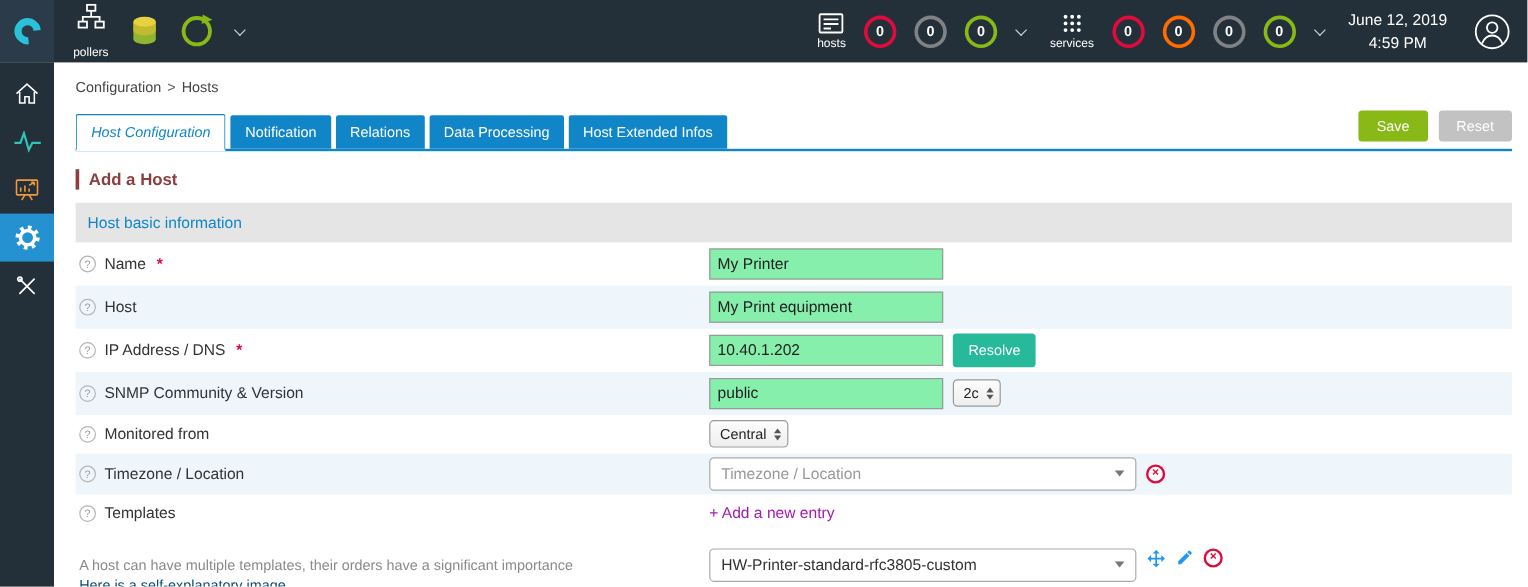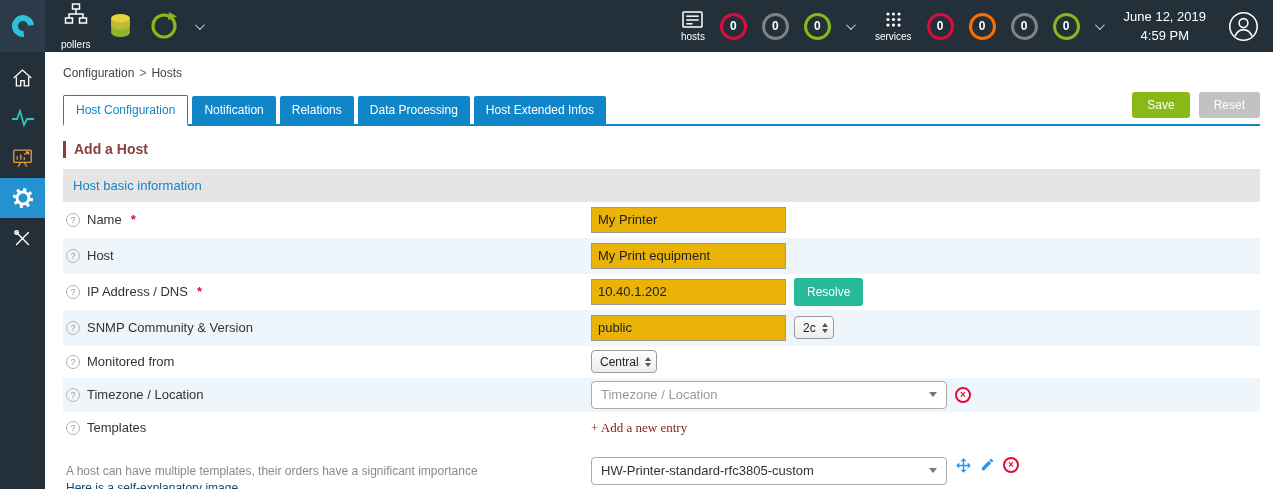--- a/index.html
+++ b/index.html
@@ -30,50 +30,50 @@
   .side-item.active { background:#2492d0; }
 
   .content { flex:1; padding:0 13px 0 18px; overflow:hidden; }
   .breadcrumb { padding-top:14px; font-size:12px; color:#444; }
   .breadcrumb .bc-link { cursor:pointer; }
   .bc-sep { margin:0 5px; color:#666; }
 
   
   .tabs-row { margin-top:12px; display:flex; align-items:flex-end; border-bottom:2px solid #1086c8; }
   .tab { background:#1086c8; color:#fff; font-size:12px; padding:7px 12px; margin-right:4px; border-radius:2px 2px 0 0; cursor:pointer; white-space:nowrap; }
-  .tab.active { background:#fff; color:#1086c8; border:1px solid #1086c8; border-bottom:2px solid #fff; margin-bottom:-2px; }
+  .tab.active { background:#fff; color:#1086c8; border:1px solid #1086c8; border-bottom:2px solid #fff; margin-bottom:-2px;font-style:italic; }
   .tab-actions { margin-left:auto; display:flex; gap:9px; padding-bottom:6px; }
   .btn { border:none; border-radius:3px; color:#fff; font-size:12px; padding:6px 15px; cursor:pointer; font-family:inherit; }
   .btn-save { background:#88b917; } .btn-reset { background:#c2c2c2; }
 
   
   .page-title { margin:15px 0 11px; font-size:14px; font-weight:bold; color:#8b3e3e; border-left:3px solid #8b3e3e; padding-left:8px; line-height:1.2; }
   .section-bar { background:#e5e5e5; color:#1086c8; font-size:13px; padding:9px 10px; }
 
   
   .frow { display:flex; align-items:center; min-height:36px; font-size:13px; }
   .frow.alt { background:#eef6fb; }
   .frow.h32 { min-height:32px; } .frow.h34 { min-height:34px; }
   .flabel { width:528px; flex:none; display:flex; align-items:center; gap:7px; padding-left:3px; }
   .fvalue { flex:1; display:flex; align-items:center; gap:8px; }
   .qicon { width:14px; height:14px; border-radius:50%; border:1px solid #b5b5b5; color:#9a9a9a; font-size:9px; display:inline-flex; align-items:center; justify-content:center; flex:none; cursor:pointer; }
   .req { color:#e00b3d; font-weight:bold; margin-left:2px; }
-  .tinput { width:195px; height:26px; border:1px solid #999; padding:2px 6px; font-size:13px; font-family:inherit; background:#eab308; color:#222; }
+  .tinput { width:195px; height:26px; border:1px solid #999; padding:2px 6px; font-size:13px; font-family:inherit; background:#86efac; color:#222; }
   .btn-resolve { background:#26b99a; color:#fff; border:none; border-radius:3px; padding:7px 13px; font-size:12px; cursor:pointer; font-family:inherit; }
   .mini-select { height:23px; border:1px solid #999; border-radius:4px; background:linear-gradient(#fdfdfd,#eee); display:inline-flex; align-items:center; padding:0 5px 0 8px; gap:6px; font-size:12px; cursor:pointer; color:#222; }
   .steppers { display:flex; flex-direction:column; gap:2px; }
   .steppers .up { width:0; height:0; border-left:3.5px solid transparent; border-right:3.5px solid transparent; border-bottom:4px solid #555; }
   .steppers .down { width:0; height:0; border-left:3.5px solid transparent; border-right:3.5px solid transparent; border-top:4px solid #555; }
   .s2 { width:356px; height:28px; border:1px solid #aaa; border-radius:4px; background:#fff; display:flex; align-items:center; padding:0 9px; cursor:pointer; }
   .s2 .txt { font-size:13px; color:#333; }
   .s2 .txt.ph { color:#999; }
   .s2-arrow { margin-left:auto; width:0; height:0; border-left:4px solid transparent; border-right:4px solid transparent; border-top:5px solid #777; }
   .ic-del { width:16px; height:16px; border-radius:50%; border:2px solid #e00b3d; color:#e00b3d; display:inline-flex; align-items:center; justify-content:center; font-size:10px; font-weight:bold; line-height:1; cursor:pointer; background:#fff; }
   .ic-svg { display:inline-flex; cursor:pointer; }
-  .add-entry { color:#7f1d1d; cursor:pointer;font-family:Liberation Serif, serif; }
+  .add-entry { color:#a21caf; cursor:pointer; }
   .flabel.stack { flex-direction:column; align-items:flex-start; gap:3px; padding-left:3px; justify-content:flex-start; }
   .helper { font-size:12px; color:#8a8a8a;margin-top:20px; }
   .helper-link { font-size:12px; color:#0c4a6e; cursor:pointer; }
   .fvalue.top { align-items:flex-start; padding-top:3px; }
   .radio { display:inline-flex; align-items:center; gap:3px; cursor:pointer; }
   .radio + .radio { margin-left:8px; }
   .rdot { width:16px; height:16px; border-radius:50%; border:2px solid #9e9e9e; background:#fff; position:relative; flex:none; }
   .rdot.on { border-color:#2196f3; }
   .rdot.on::after { content:""; position:absolute; inset:2px; border-radius:50%; background:#2196f3; }
 </style>

